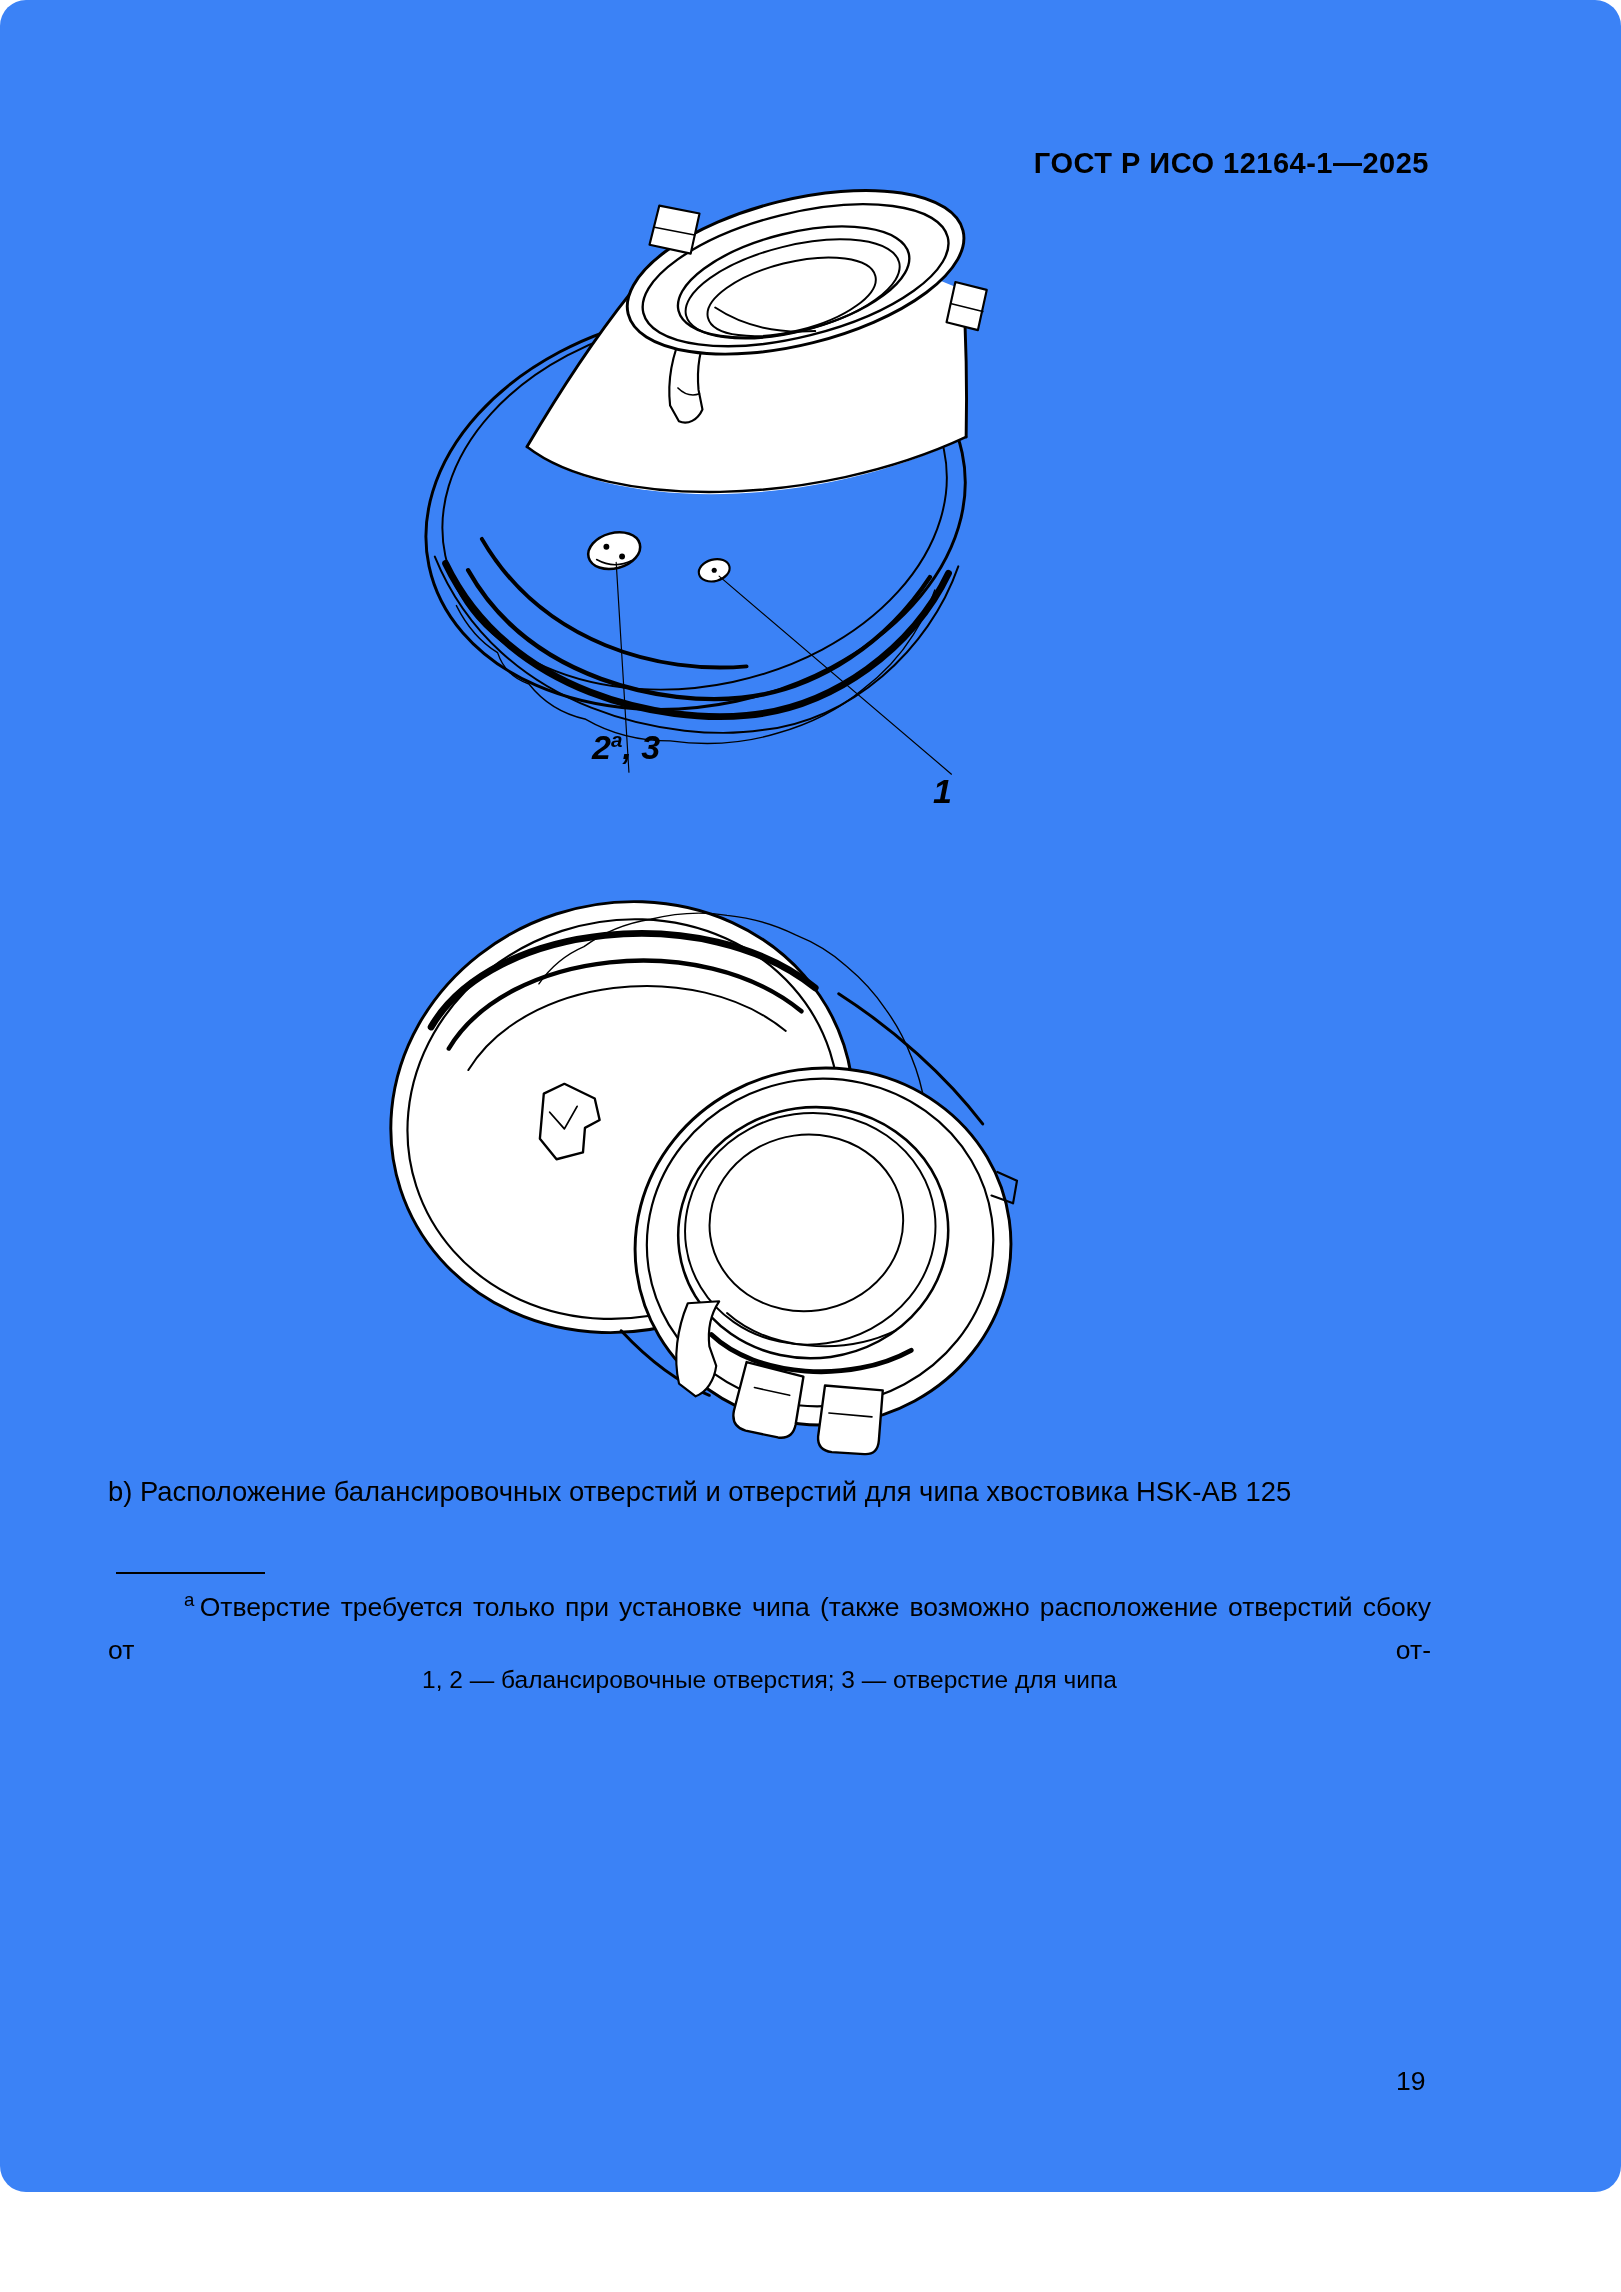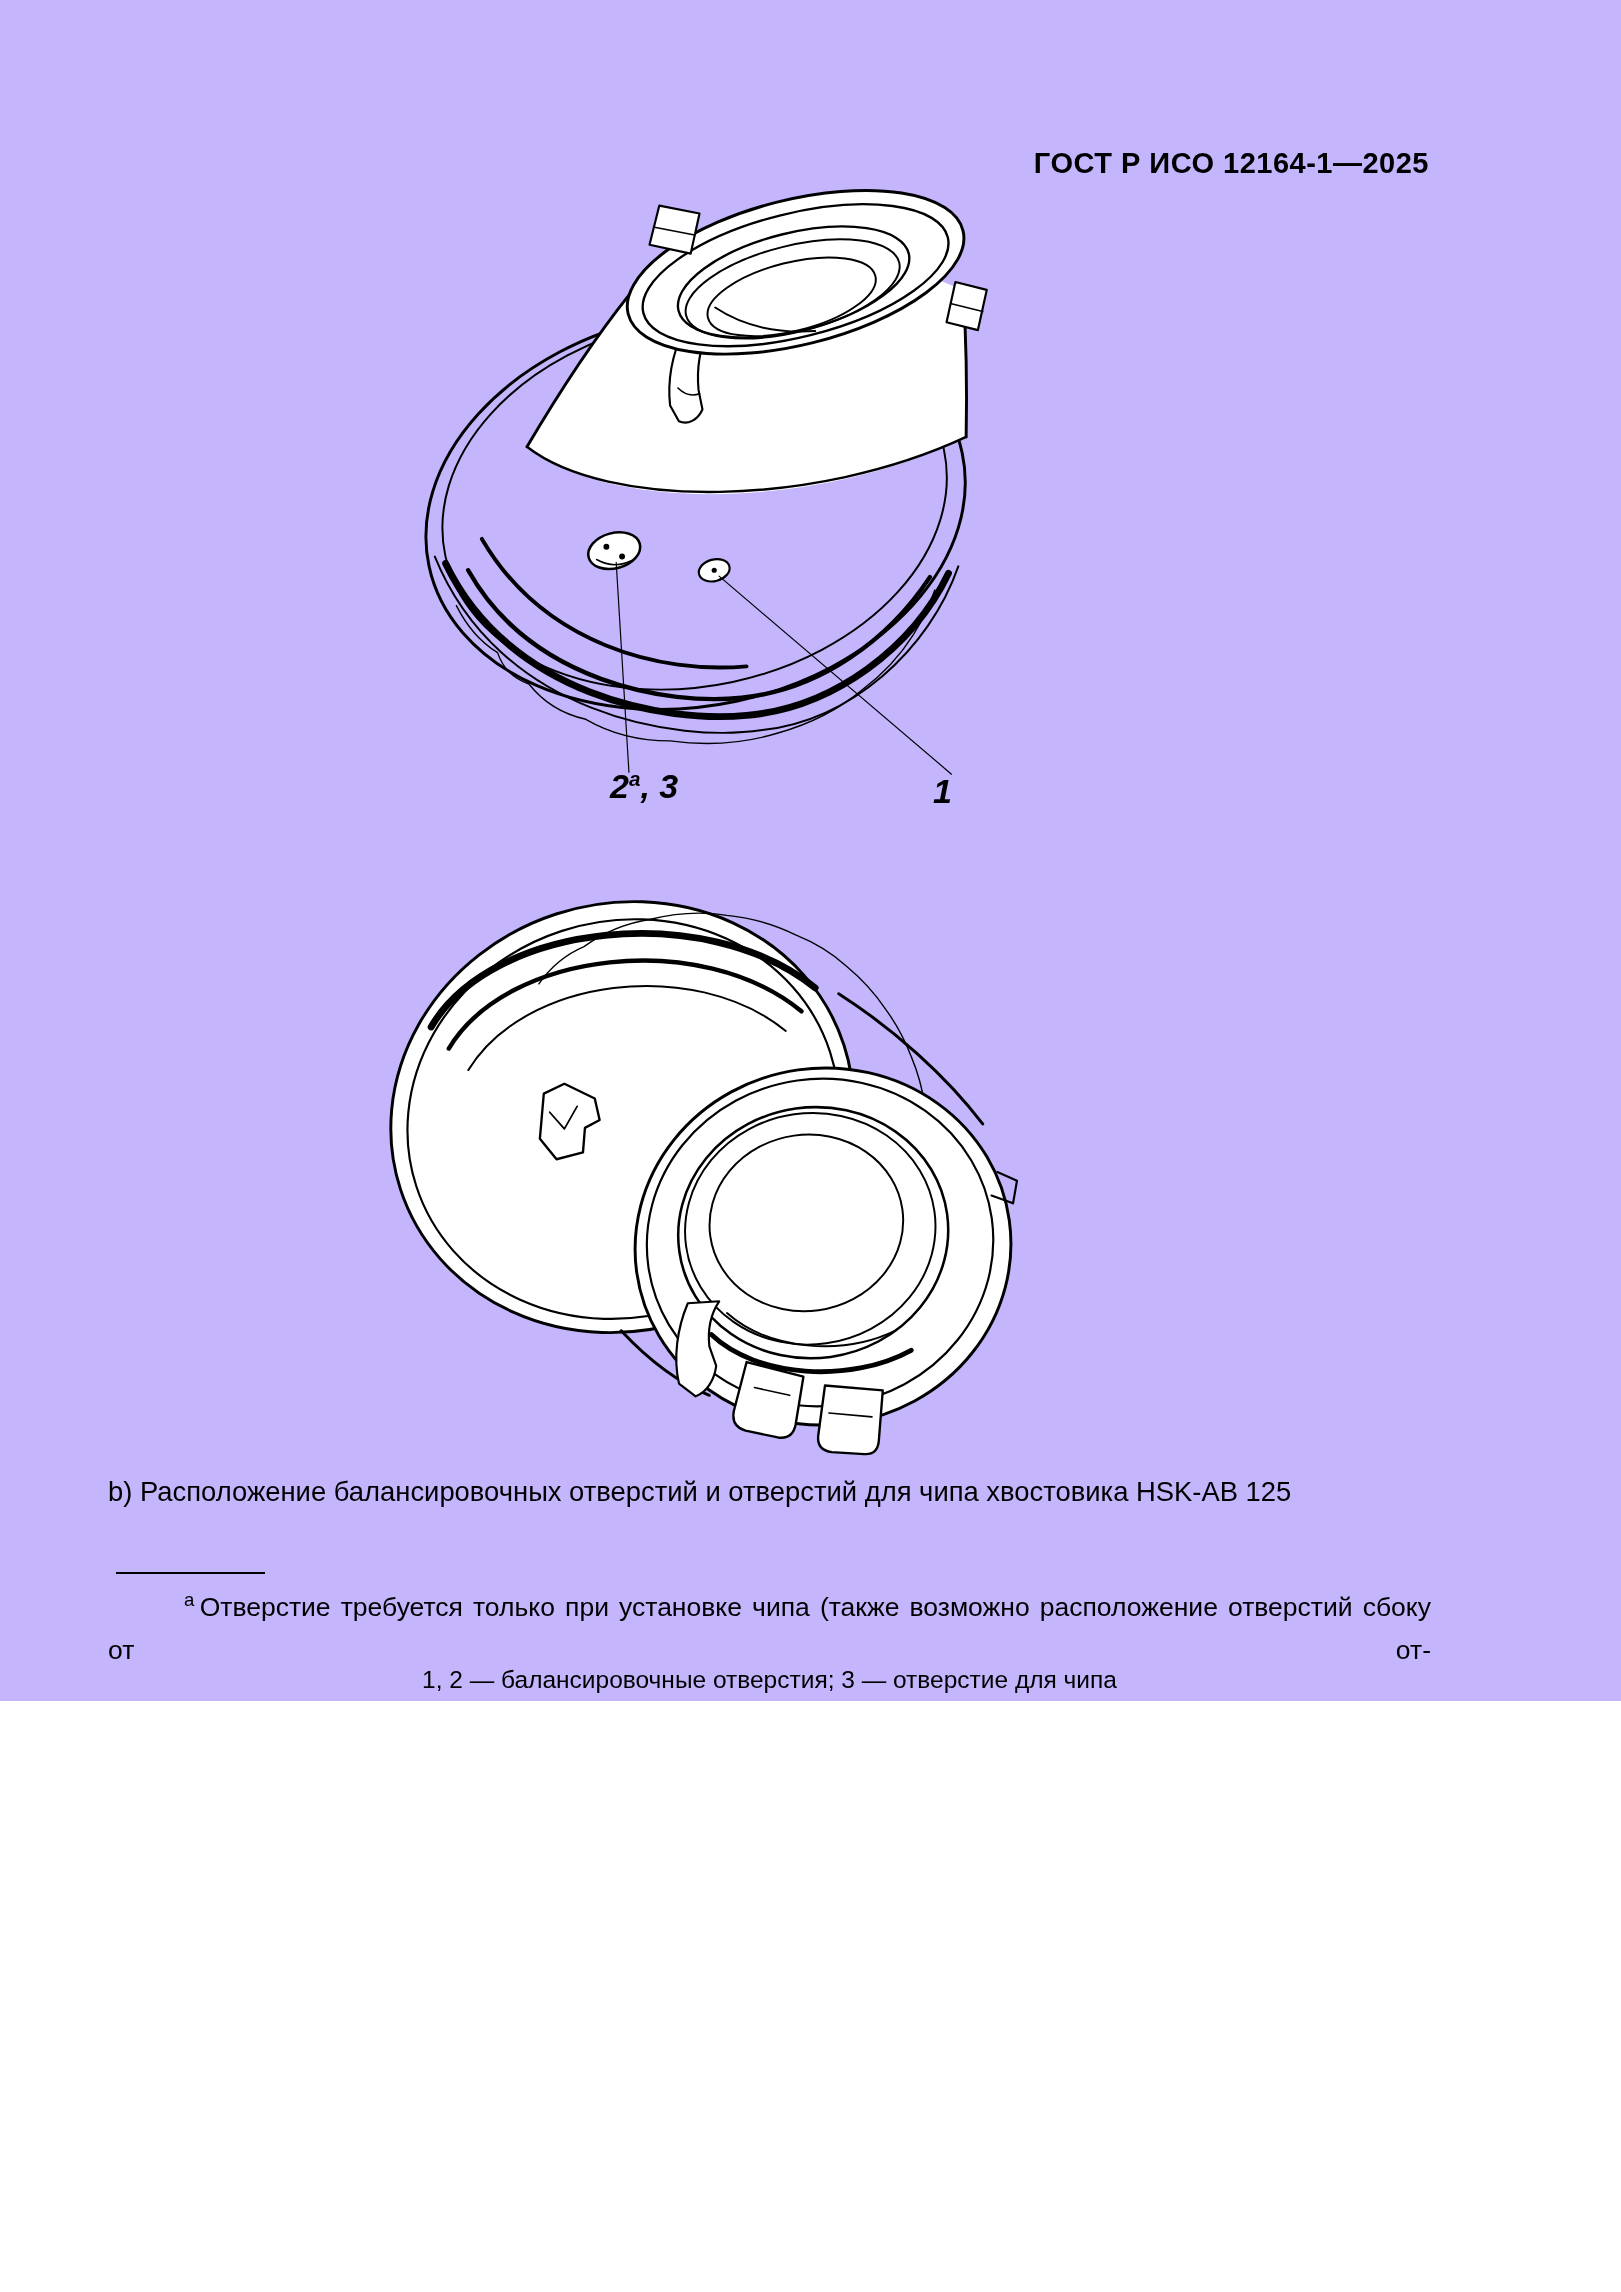--- a/index.html
+++ b/index.html
@@ -1,23 +1,24 @@
 <!DOCTYPE html>
 <html lang="ru"><head>
 <meta charset="utf-8">
 <style>
   html, body { margin: 0; padding: 0; background: #ffffff; }
   .page {
     position: relative;
     width: 1621px;
-    height: 1701px;
-    background: #c4b5fd;
+    height: 2192px;
+    background: #3b82f6;
     font-family: "Liberation Sans", sans-serif;
     color: #000;
     overflow: hidden;
+    border-radius: 26px;
   }
   .header-title {
     position: absolute;
     top: 147px;
     right: 192px;
     font-size: 29px;
     font-weight: bold;
     letter-spacing: 0.5px;
     white-space: nowrap;
   }
@@ -29,21 +30,21 @@
     font-size: 34px;
     font-weight: bold;
     font-style: italic;
     white-space: nowrap;
   }
   .callout sup {
     font-size: 20.6px;
     vertical-align: super;
     line-height: 0;
   }
-  .callout-left { left: 592px; top: 767px; margin-left: 18px; }
+  .callout-left { left: 592px; top: 728px; }
   .callout-right { left: 933px; top: 772px; }
   .textblock {
     position: absolute;
     left: 108px;
     width: 1323px;
   }
   .subcaption {
     top: 1476px;
     font-size: 27.4px;
     text-align: left;

